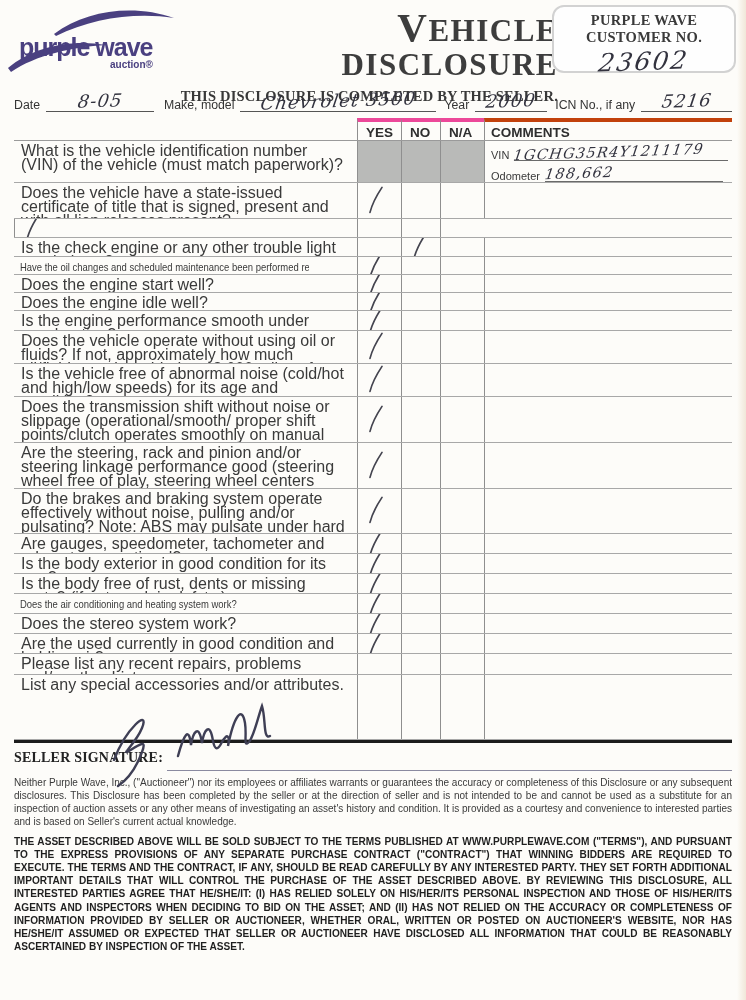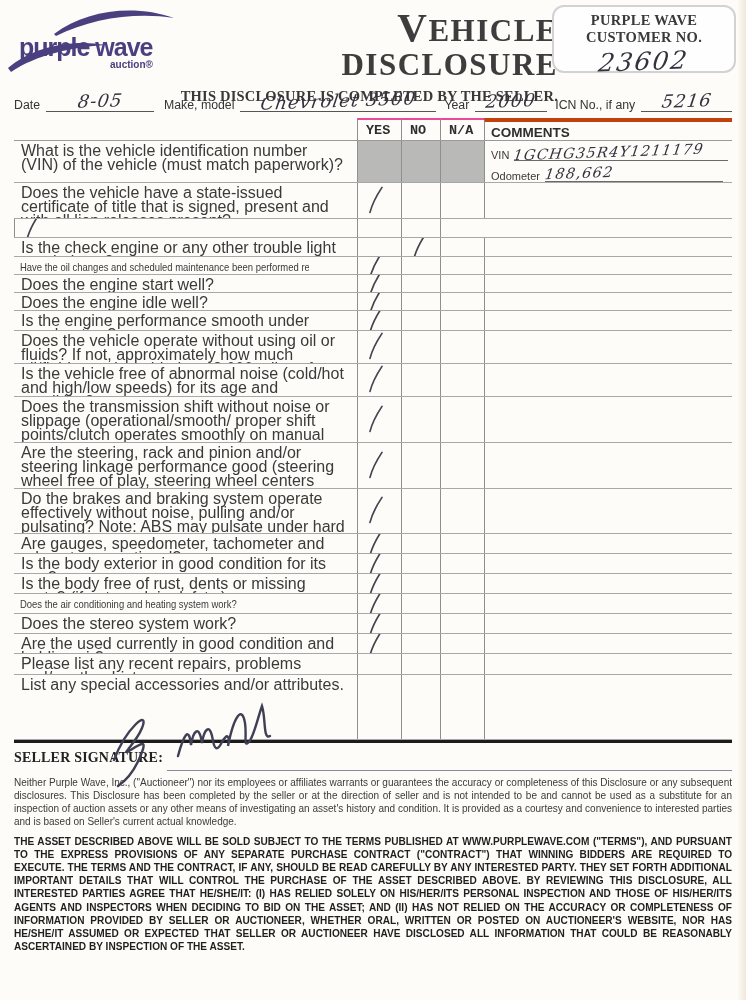--- a/index.html
+++ b/index.html
@@ -68,21 +68,21 @@
   .vtable{margin:6px 14px 0 14px;}
   .trow{
     display:grid;grid-template-columns:343px 44px 39px 44px 1fr;
     border-bottom:1px solid #a8a8a8;box-sizing:border-box;
   }
   .cell{box-sizing:border-box;overflow:hidden;position:relative;}
   .cell.q{padding:2.5px 10px 0 7px;font-size:16px;line-height:14.4px;color:#3a3a3a;}
   .cell.ans,.cell.cm{border-left:1px solid #8f8f8f;}
   .thead{height:23px;border-bottom:1px solid #9a9a9a;}
   .thead .cell{font-weight:bold;font-size:13.5px;color:#2e2e2e;padding-top:3px;}
-  .thead .cell.ans{padding-left:8px;border-top:2px solid #ec4899;font-family:Liberation Mono, monospace;}
+  .thead .cell.ans{padding-left:8px;border-top:4px solid #ec4899;}
   .thead .cell.cm{padding-left:6px;border-top:4px solid #c2410c;}
   .shade{background:#b9bab8;}
   .checkmark{position:absolute;left:7px;top:50%;transform:translateY(-52%);overflow:visible;}
   
   .tbody .trow:nth-child(1){height:42px}
   .tbody .trow:nth-child(2){height:36px}
   .tbody .trow:nth-child(3){height:19px}
   .tbody .trow:nth-child(4){height:19px}
   .tbody .trow:nth-child(5){height:18px}
   .tbody .trow:nth-child(6){height:18px}

